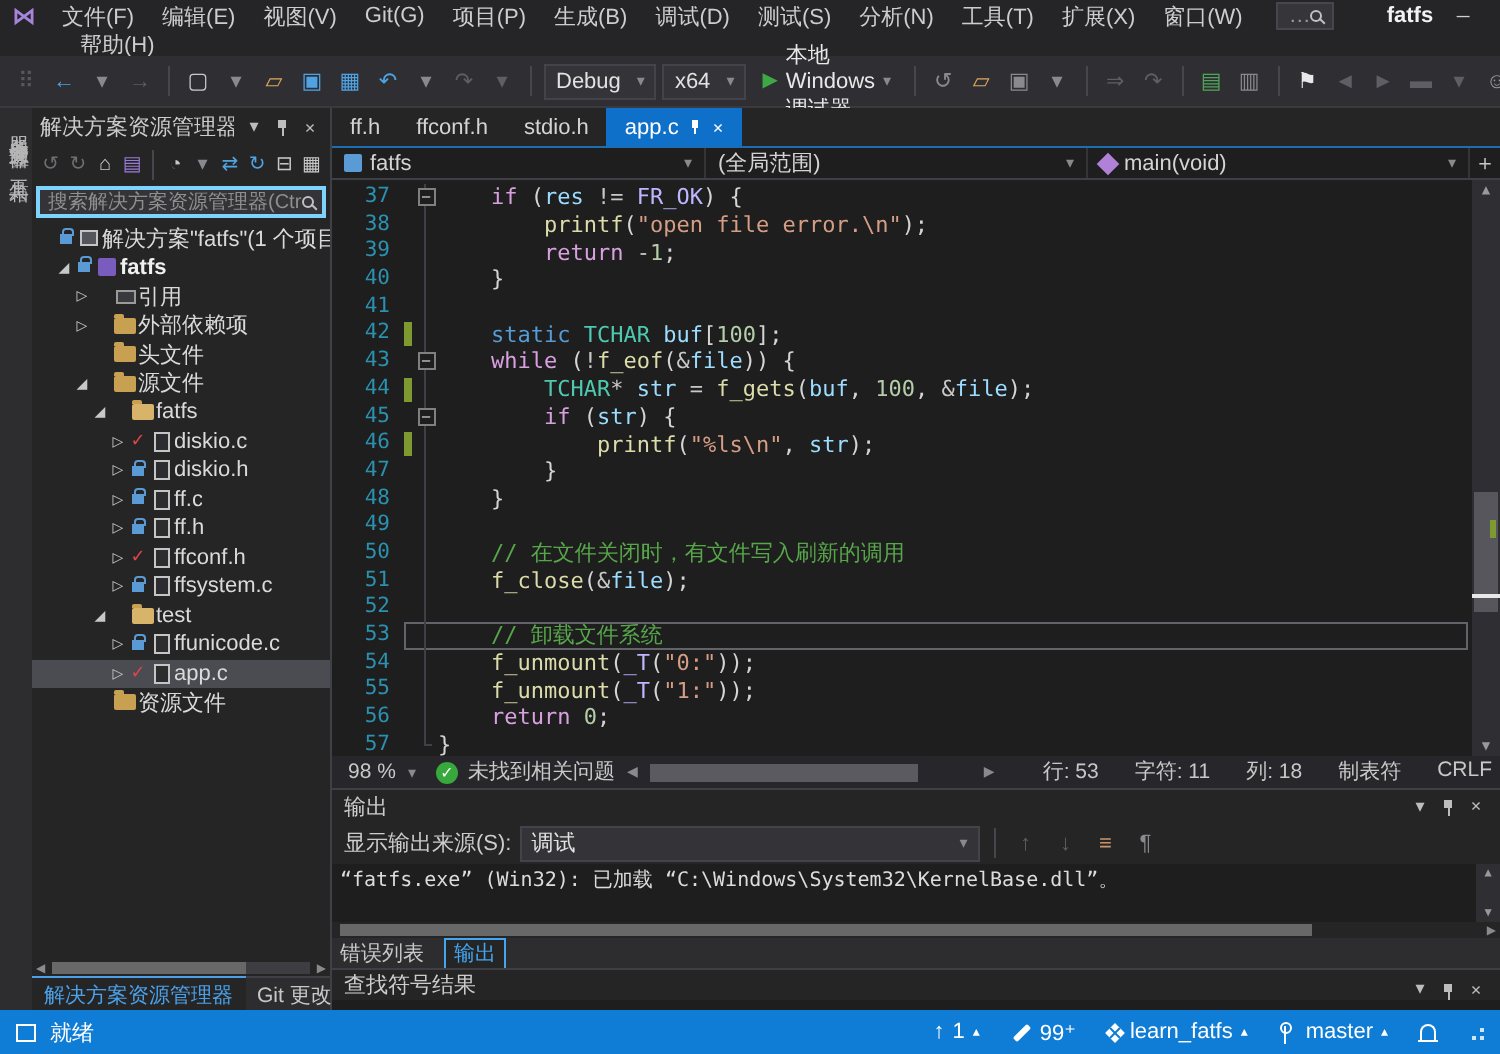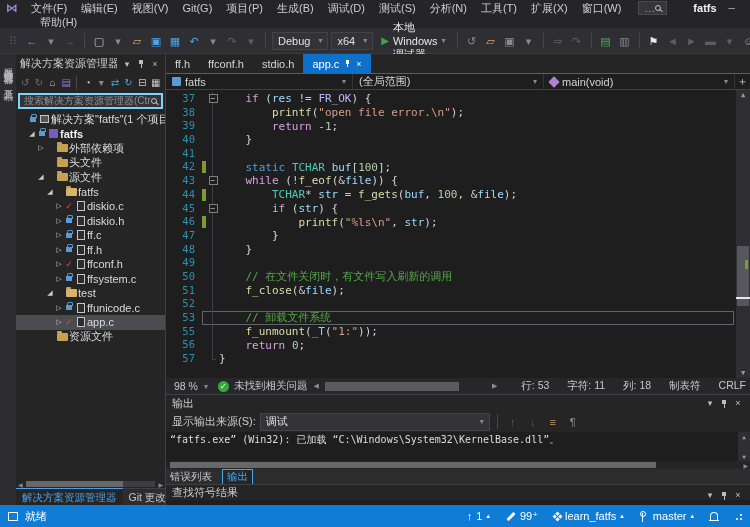--- a/index.html
+++ b/index.html
@@ -291,20 +291,28 @@
           </span>
           <span class="nico">
             <span class="ic-project"></span>
           </span>
           <span class="lab bold">fatfs</span>
         </div>
         <div class="trow" style="padding-left: 20px;">
           <span class="exp">▷</span>
           <span class="badge"></span>
           <span class="nico">
+            <span class="ic-ref"></span>
+          </span>
+          <span class="lab">引用</span>
+        </div>
+        <div class="trow" style="padding-left: 20px;">
+          <span class="exp">▷</span>
+          <span class="badge"></span>
+          <span class="nico">
             <span class="ic-folder"></span>
           </span>
           <span class="lab">外部依赖项</span>
         </div>
         <div class="trow" style="padding-left: 20px;">
           <span class="exp"></span>
           <span class="badge"></span>
           <span class="nico">
             <span class="ic-folder"></span>
           </span>
@@ -636,20 +644,30 @@
           </div>
         </div>
         <div class="cl">
           <span class="lnum">53</span>
           <div class="crest cur">
             <span class="chgbar"></span>
             <span class="foldc">
               <span class="foldline"></span>
             </span>
             <span class="ctext"><span class="tk-pl">    </span><span class="tk-cm">// 卸载文件系统</span></span>
+          </div>
+        </div>
+        <div class="cl">
+          <span class="lnum">54</span>
+          <div class="crest">
+            <span class="chgbar"></span>
+            <span class="foldc">
+              <span class="foldline"></span>
+            </span>
+            <span class="ctext"><span class="tk-pl">    </span><span class="tk-fn">f_unmount</span><span class="tk-pl">(</span><span class="tk-mc">_T</span><span class="tk-pl">(</span><span class="tk-st">"0:"</span><span class="tk-pl">));</span></span>
           </div>
         </div>
         <div class="cl">
           <span class="lnum">55</span>
           <div class="crest">
             <span class="chgbar"></span>
             <span class="foldc">
               <span class="foldline"></span>
             </span>
             <span class="ctext"><span class="tk-pl">    </span><span class="tk-fn">f_unmount</span><span class="tk-pl">(</span><span class="tk-mc">_T</span><span class="tk-pl">(</span><span class="tk-st">"1:"</span><span class="tk-pl">));</span></span>

